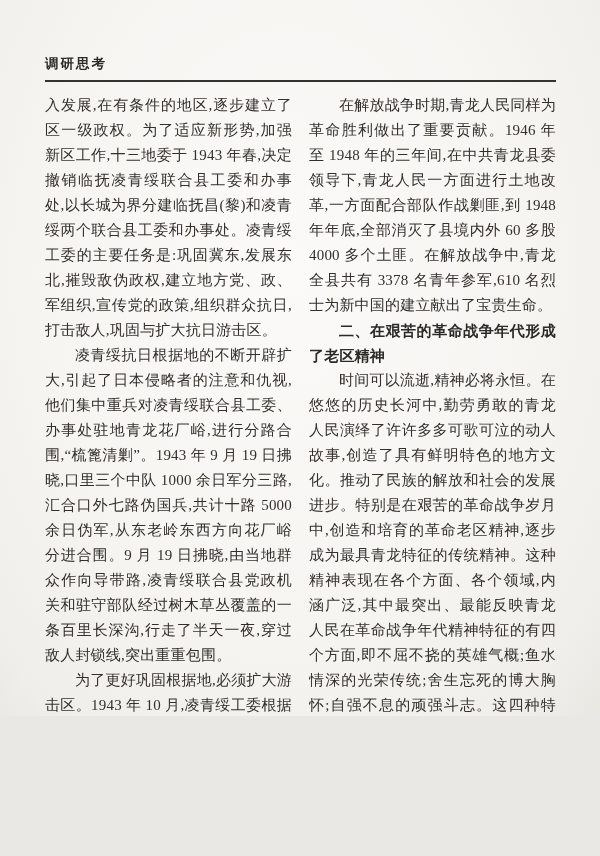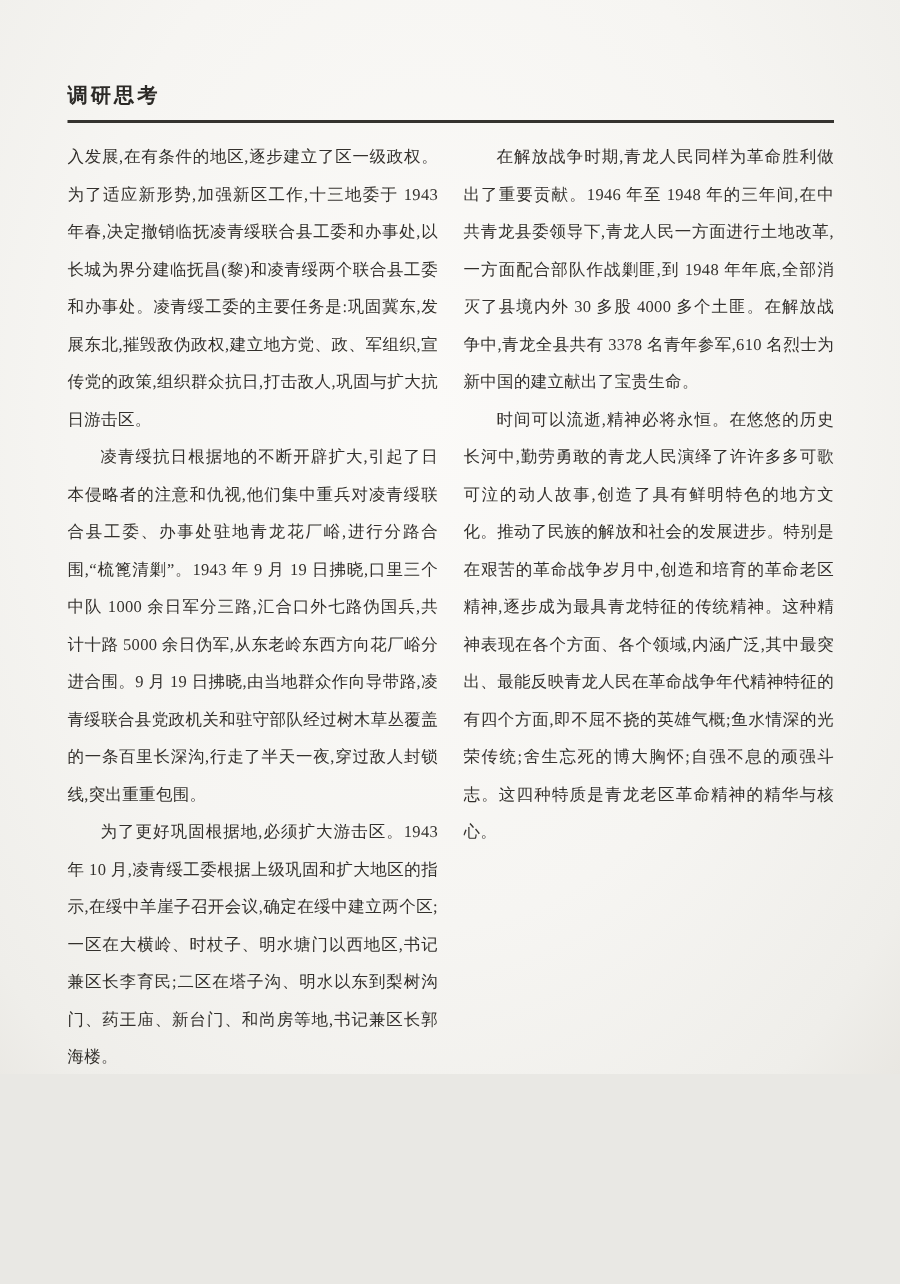--- a/index.html
+++ b/index.html
@@ -35,21 +35,21 @@
   .columns{
     display:flex;
     gap:17px;
     margin-top:11px;
   }
   .column{
     flex:1 1 0;
     min-width:0;
     height:712px;
     overflow:hidden;
-    font-size:11px;
+    font-size:15px;
     line-height:25px;
     text-align:justify;
     letter-spacing:0.2px;
     color:var(--ink,#33302c);
   }
   .column p{
     margin:0;
     text-indent:2em;
   }
   .column p.no-indent{text-indent:0;}
@@ -75,19 +75,20 @@
     <div class="journal-header">调研思考</div>
     <div class="header-rule"></div>
     <div class="columns">
       <div class="column">
           <p class="no-indent">入发展,在有条件的地区,逐步建立了区一级政权。为了适应新形势,加强新区工作,十三地委于 1943 年春,决定撤销临抚凌青绥联合县工委和办事处,以长城为界分建临抚昌(黎)和凌青绥两个联合县工委和办事处。凌青绥工委的主要任务是:巩固冀东,发展东北,摧毁敌伪政权,建立地方党、政、军组织,宣传党的政策,组织群众抗日,打击敌人,巩固与扩大抗日游击区。</p>
           <p>凌青绥抗日根据地的不断开辟扩大,引起了日本侵略者的注意和仇视,他们集中重兵对凌青绥联合县工委、办事处驻地青龙花厂峪,进行分路合围,“梳篦清剿”。1943 年 9 月 19 日拂晓,口里三个中队 1000 余日军分三路,汇合口外七路伪国兵,共计十路 5000 余日伪军,从东老岭东西方向花厂峪分进合围。9 月 19 日拂晓,由当地群众作向导带路,凌青绥联合县党政机关和驻守部队经过树木草丛覆盖的一条百里长深沟,行走了半天一夜,穿过敌人封锁线,突出重重包围。</p>
           <p>为了更好巩固根据地,必须扩大游击区。1943 年 10 月,凌青绥工委根据上级巩固和扩大地区的指示,在绥中羊崖子召开会议,确定在绥中建立两个区;一区在大横岭、时杖子、明水塘门以西地区,书记兼区长李育民;二区在塔子沟、明水以东到梨树沟门、药王庙、新台门、和尚房等地,书记兼区长郭海楼。</p>
           <p>1943 年春开始,凌青绥地区形势日趋严重,斗争更加尖锐复杂。凌青绥工委领导山区人民,展开针锋相对地反“集家并村”斗争。地下党员和抗日干部在群众中揭露敌人的“集家”阴谋,发动群众不修围子,破坏围墙,不进“人圈”。</p>
         </div>
       <div class="column">
-          <p>在解放战争时期,青龙人民同样为革命胜利做出了重要贡献。1946 年至 1948 年的三年间,在中共青龙县委领导下,青龙人民一方面进行土地改革,一方面配合部队作战剿匪,到 1948 年年底,全部消灭了县境内外 30 多股 4000 多个土匪。在解放战争中,青龙全县共有 3378 名青年参军,610 名烈士为新中国的建立献出了宝贵生命。</p>
+          <p>在解放战争时期,青龙人民同样为革命胜利做出了重要贡献。1946 年至 1948 年的三年间,在中共青龙县委领导下,青龙人民一方面进行土地改革,一方面配合部队作战剿匪,到 1948 年年底,全部消灭了县境内外 60 多股 4000 多个土匪。在解放战争中,青龙全县共有 3378 名青年参军,610 名烈士为新中国的建立献出了宝贵生命。</p>
+          <p class="heading">二、在艰苦的革命战争年代形成了老区精神</p>
           <p>时间可以流逝,精神必将永恒。在悠悠的历史长河中,勤劳勇敢的青龙人民演绎了许许多多可歌可泣的动人故事,创造了具有鲜明特色的地方文化。推动了民族的解放和社会的发展进步。特别是在艰苦的革命战争岁月中,创造和培育的革命老区精神,逐步成为最具青龙特征的传统精神。这种精神表现在各个方面、各个领域,内涵广泛,其中最突出、最能反映青龙人民在革命战争年代精神特征的有四个方面,即不屈不挠的英雄气概;鱼水情深的光荣传统;舍生忘死的博大胸怀;自强不息的顽强斗志。这四种特质是青龙老区革命精神的精华与核心。</p>
         </div>
     </div>
   </div>
   <div class="page-number">—70—</div>
 </div>
 
 </body></html>

